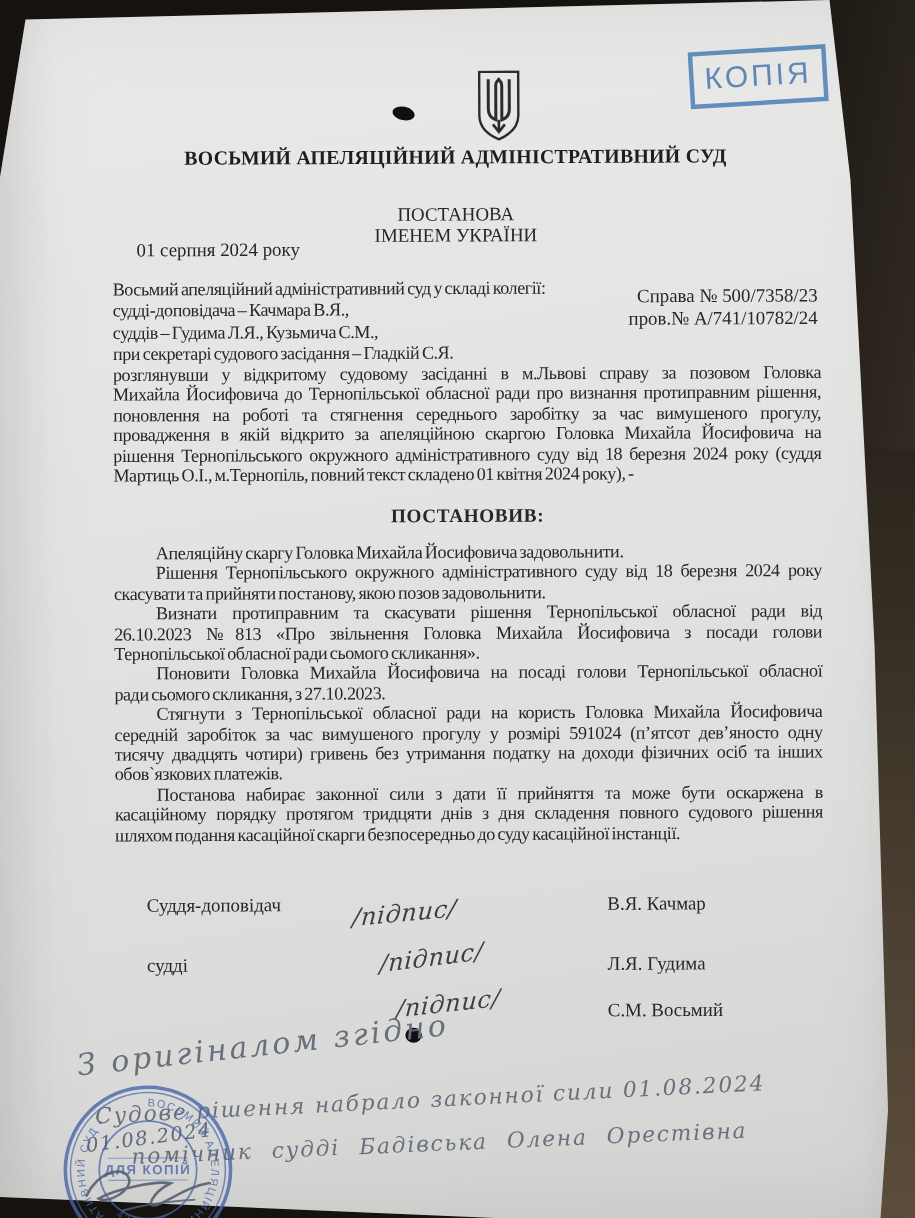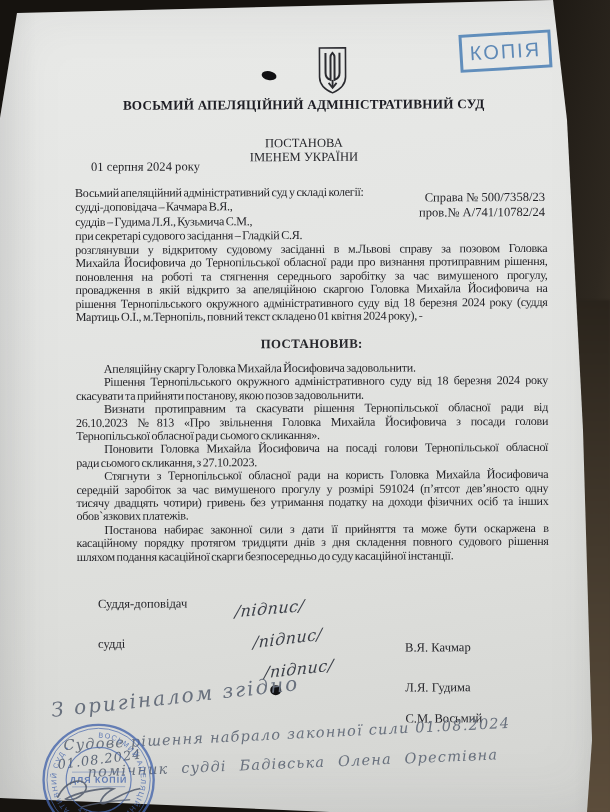--- a/index.html
+++ b/index.html
@@ -51,21 +51,21 @@
   .comp{top:185px;line-height:14.3px;}
   .preamble{top:243px;line-height:13.4px;}
   .resolved-h{position:absolute;left:76px;top:337px;width:472px;text-align:center;font-weight:bold;font-size:12.8px;letter-spacing:.4px;}
   .resolution{top:362px;line-height:13.4px;}
   .jline{text-align:justify;text-align-last:justify;white-space:normal;}
   .jline.lastline{text-align-last:left;}
   .para .jline.firstline{text-indent:28px;}
 
   .sig-row{position:absolute;left:77px;width:460px;font-size:12.6px;}
   .sig-role{position:absolute;left:0;top:0;margin-left:20px;}
-  .sig-name{position:absolute;left:327px;top:0;margin-top:45px;}
+  .sig-name{position:absolute;left:327px;top:0;}
   .hand-sign{
     position:absolute;font-style:italic;color:#3a3e47;font-size:16px;letter-spacing:.5px;
     transform-origin:left center;font-family:"DejaVu Serif",serif;
   }
   
   .hand{position:absolute;font-style:italic;color:#68707d;font-family:"DejaVu Serif",serif;transform-origin:left center;}
   .hand1{left:50px;top:697px;font-size:20px;letter-spacing:2px;transform:rotate(-6deg);}
   .hand2{left:62px;top:736px;font-size:14.5px;letter-spacing:1.2px;transform:rotate(-2.6deg);width:480px;}
   .hand3{left:86px;top:763px;font-size:14.5px;letter-spacing:1.2px;word-spacing:7px;transform:rotate(-2.2deg);width:460px;}
   .hand-date{left:56px;top:756px;font-size:13px;letter-spacing:1px;transform:rotate(-7deg);color:#5e6878;}

